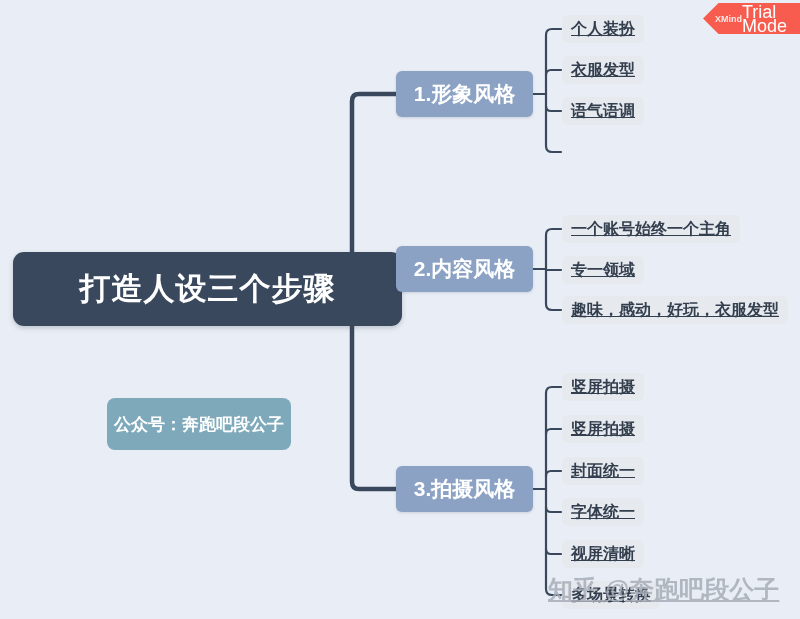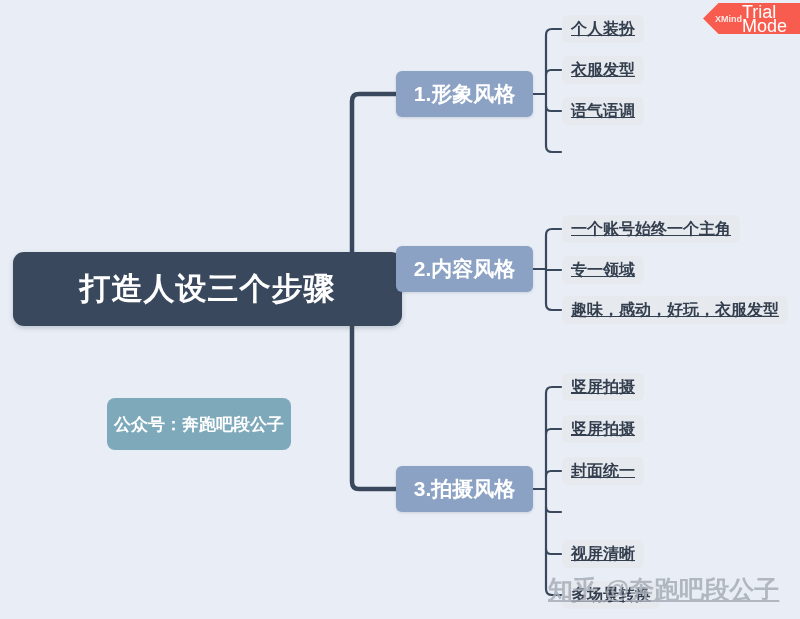--- a/index.html
+++ b/index.html
@@ -99,20 +99,21 @@
   <div class="sub" style="top:56px">衣服发型</div>
   <div class="sub" style="top:97px">语气语调</div>
 
   <div class="sub" style="top:215px">一个账号始终一个主角</div>
   <div class="sub" style="top:256px">专一领域</div>
   <div class="sub" style="top:296px">趣味，感动，好玩，衣服发型</div>
 
   <div class="sub" style="top:373px">竖屏拍摄</div>
   <div class="sub" style="top:415px">竖屏拍摄</div>
   <div class="sub" style="top:457px">封面统一</div>
+  <div class="sub" style="top:498px">字体统一</div>
   <div class="sub" style="top:540px">视屏清晰</div>
   <div class="sub" style="top:581px">多场景转换</div>
 
   <div class="floating">公众号：奔跑吧段公子</div>
 
   <div class="badge">
     <div class="brand">XMind</div>
     <div class="mode">Trial Mode</div>
   </div>
 

